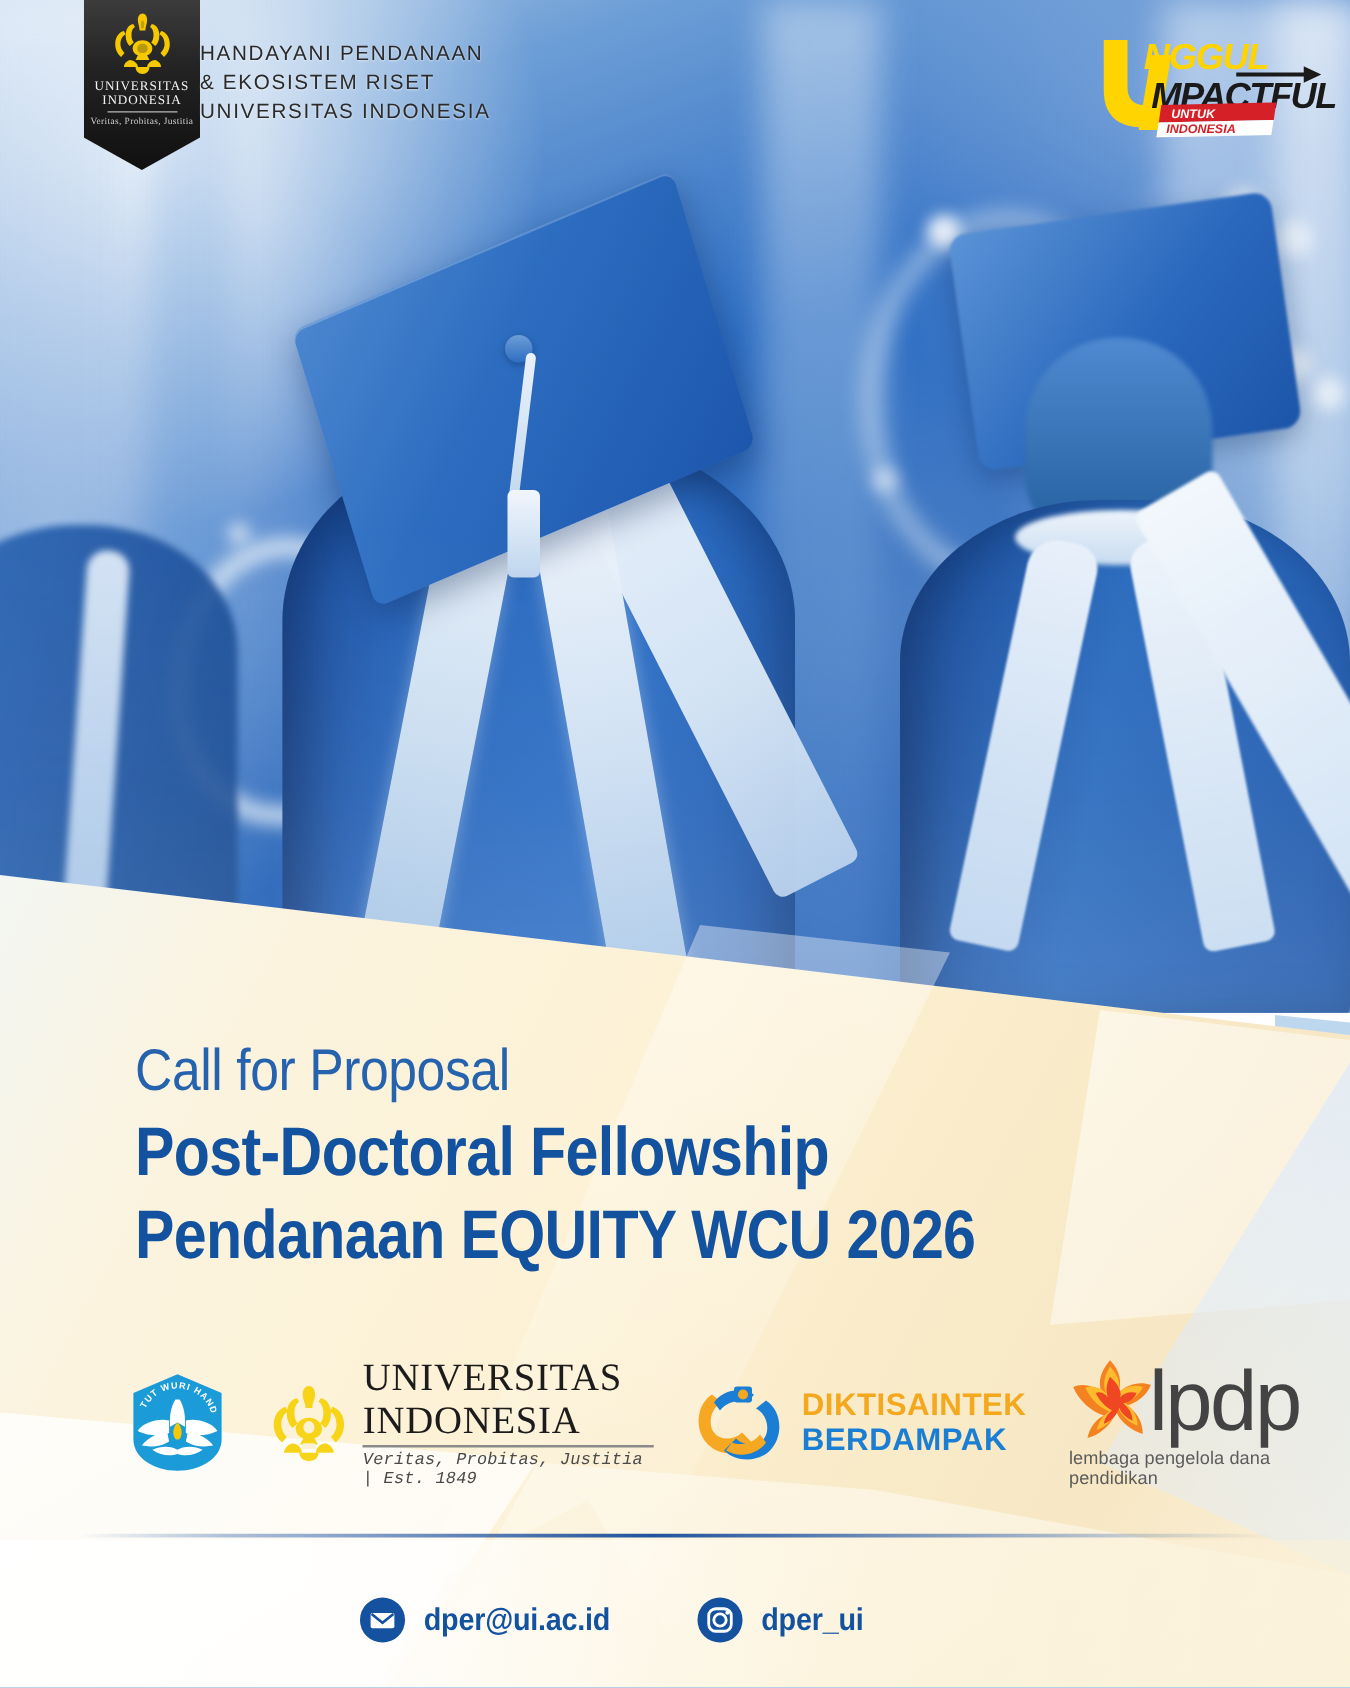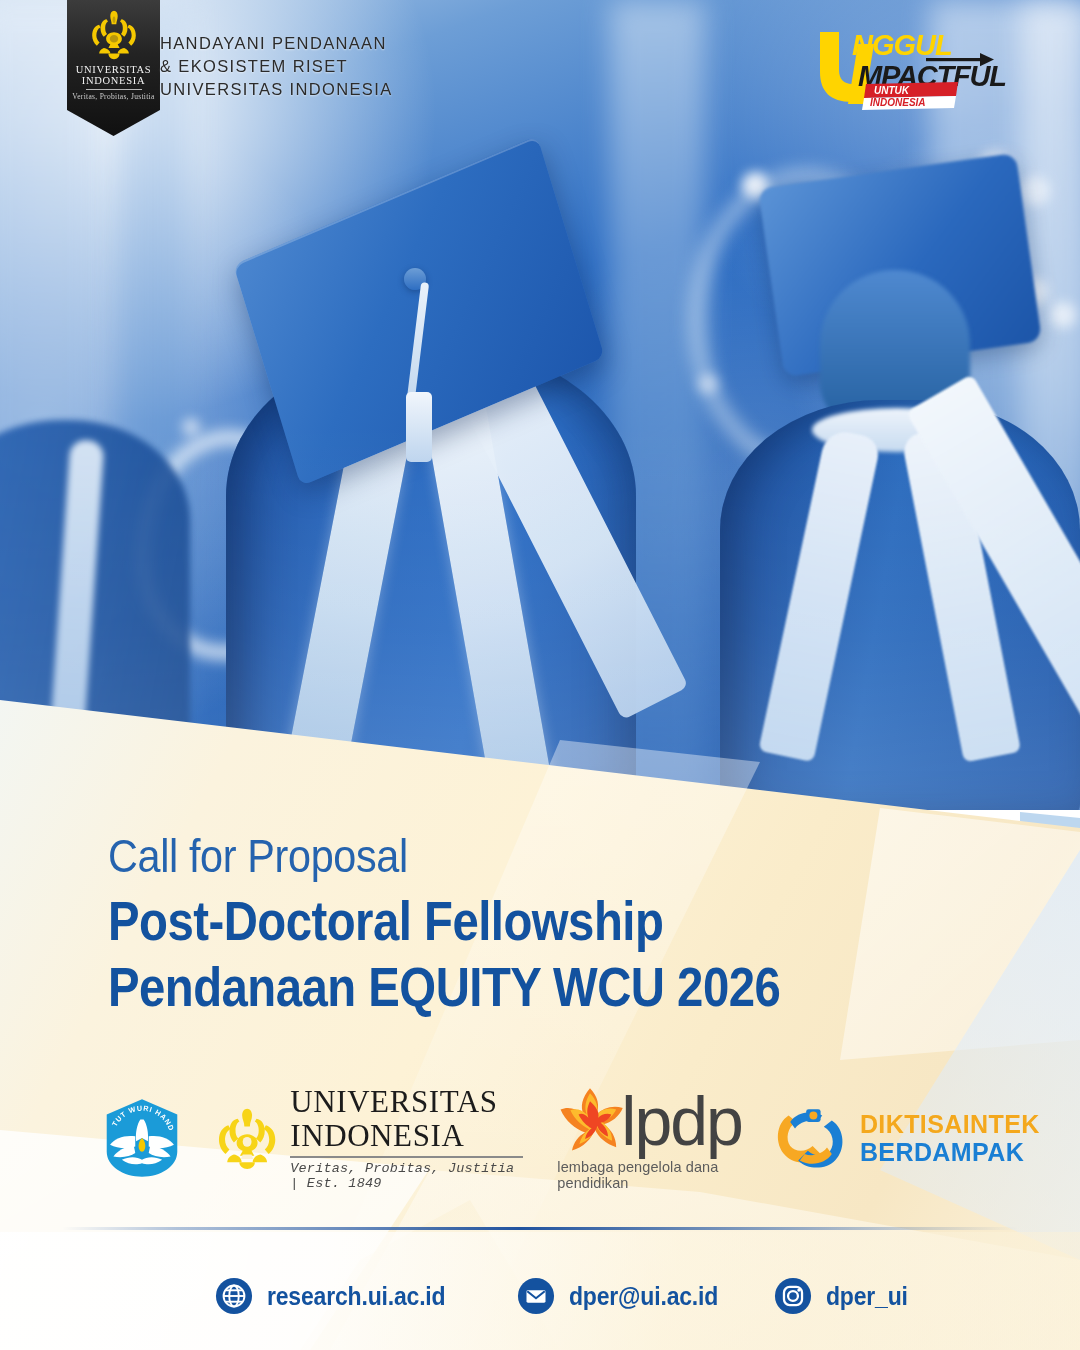--- a/index.html
+++ b/index.html
@@ -268,21 +268,21 @@
 
   .dir-block{
     position:absolute; left:160px; top:32px;
     color:#2b2b2b; font-size:16.5px; line-height:23px;
     letter-spacing:1.35px; font-weight:400;
     text-shadow:0 1px 2px rgba(255,255,255,.55);
   }
 
   
   .unggul{
-    position:absolute; left:808px; top:22px; width:200px; height:88px;
+    position:absolute; left:871px; top:22px; width:200px; height:88px;
   }
 
   
   .title-wrap{position:absolute; left:108px; top:826px; width:820px;}
   .t-kicker{
     font-size:47px; line-height:60px; color:#2563ae; font-weight:400;
     letter-spacing:-.4px; transform:scaleX(.88); transform-origin:left center;
     font-family:"Liberation Sans", sans-serif;
   }
   .t-main{
@@ -536,68 +536,55 @@
         </g>
       </svg>
       <div class="ui-word">
         <div class="ui-word-l1">UNIVERSITAS</div>
         <div class="ui-word-l2">INDONESIA</div>
         <div class="ui-word-rule"></div>
         <div class="ui-word-l3">Veritas, Probitas, Justitia  |  Est. 1849</div>
       </div>
     </div>
 
-    <div class="logo-item" style="margin-left:34px;">
-      <div class="lpdp-wrap">
-        <div class="lpdp-row">
-          <svg class="lpdp-flame" viewBox="0 0 80 88">
-            <path d="M40 4 C30 16 28 26 32 36 C24 28 12 26 4 30 C10 44 22 54 34 58 C26 62 20 70 18 80 C32 76 42 66 46 54 C50 64 60 72 72 76 C72 64 66 54 56 48 C66 46 76 38 80 28 C68 24 56 28 48 36 C52 26 50 14 40 4 Z" fill="#f58220"></path>
-            <path d="M40 10 C34 20 33 28 36 36 C30 30 22 28 16 31 C21 42 30 50 39 54 C33 58 29 64 27 72 C38 68 45 60 48 50 C51 58 58 64 67 68 C67 58 62 50 54 45 C62 43 69 37 72 30 C63 27 54 30 48 36 C51 28 48 18 40 10 Z" fill="#fdbb2d"></path>
-            <path d="M40 20 C36 28 36 34 38 40 C34 36 30 34 26 36 C30 44 36 50 42 53 C38 56 35 60 34 66 C42 63 47 57 49 50 C51 56 56 60 62 63 C62 56 58 50 53 46 C59 45 64 41 66 36 C60 34 54 36 50 40 C52 34 47 26 40 20 Z" fill="#ef4623"></path>
-          </svg>
-          <div class="lpdp-word">lpdp</div>
-        </div>
-        <div class="lpdp-sub">lembaga pengelola dana pendidikan</div>
-      </div>
-    </div>
-
     <div class="logo-item" style="margin-left:28px;">
       <svg class="dikti-mark" viewBox="0 0 100 100">
         <path d="M22 22 C6 32 4 58 18 72 C30 84 52 84 64 72 L52 60 C44 68 30 68 24 60 C18 52 20 36 32 30 Z" fill="#f7a823"></path>
         <path d="M76 28 C92 38 94 64 80 78 C68 90 46 90 34 78 L46 66 C54 74 68 74 74 66 C80 58 78 42 66 36 Z" fill="#1a7fd4"></path>
         <path d="M30 38 C36 30 48 26 58 30 L64 22 C50 14 32 18 24 30 Z" fill="#1a7fd4"></path>
         <path d="M70 62 C64 70 52 74 42 70 L36 78 C50 86 68 82 76 70 Z" fill="#f7a823"></path>
         <rect x="44" y="14" width="18" height="16" rx="3" fill="#1a7fd4"></rect>
         <circle cx="53" cy="22" r="5" fill="#f7a823"></circle>
       </svg>
       <div class="dikti-word">
         <div class="dikti-l1">DIKTISAINTEK</div>
         <div class="dikti-l2">BERDAMPAK</div>
       </div>
     </div>
+
+    <div class="logo-item" style="margin-left:34px;">
+      <div class="lpdp-wrap">
+        <div class="lpdp-row">
+          <svg class="lpdp-flame" viewBox="0 0 80 88">
+            <path d="M40 4 C30 16 28 26 32 36 C24 28 12 26 4 30 C10 44 22 54 34 58 C26 62 20 70 18 80 C32 76 42 66 46 54 C50 64 60 72 72 76 C72 64 66 54 56 48 C66 46 76 38 80 28 C68 24 56 28 48 36 C52 26 50 14 40 4 Z" fill="#f58220"></path>
+            <path d="M40 10 C34 20 33 28 36 36 C30 30 22 28 16 31 C21 42 30 50 39 54 C33 58 29 64 27 72 C38 68 45 60 48 50 C51 58 58 64 67 68 C67 58 62 50 54 45 C62 43 69 37 72 30 C63 27 54 30 48 36 C51 28 48 18 40 10 Z" fill="#fdbb2d"></path>
+            <path d="M40 20 C36 28 36 34 38 40 C34 36 30 34 26 36 C30 44 36 50 42 53 C38 56 35 60 34 66 C42 63 47 57 49 50 C51 56 56 60 62 63 C62 56 58 50 53 46 C59 45 64 41 66 36 C60 34 54 36 50 40 C52 34 47 26 40 20 Z" fill="#ef4623"></path>
+          </svg>
+          <div class="lpdp-word">lpdp</div>
+        </div>
+        <div class="lpdp-sub">lembaga pengelola dana pendidikan</div>
+      </div>
+    </div>
   </div>
 
   <div class="bot-wash"></div>
   <div class="divider"></div>
 
   <div class="contacts">
 
-    <div class="contact">
-      <svg class="c-icon" viewBox="0 0 40 40">
-        <circle cx="20" cy="20" r="19" fill="#14529f"></circle>
-        <g fill="none" stroke="#ffffff" stroke-width="2">
-          <circle cx="20" cy="20" r="11"></circle>
-          <ellipse cx="20" cy="20" rx="5" ry="11"></ellipse>
-          <line x1="9" y1="20" x2="31" y2="20"></line>
-          <line x1="11.5" y1="14" x2="28.5" y2="14"></line>
-          <line x1="11.5" y1="26" x2="28.5" y2="26"></line>
-        </g>
-      </svg>
-      <div class="c-text">research.ui.ac.id</div>
-    </div>
 
     <div class="c-gap1"></div>
 
     <div class="contact">
       <svg class="c-icon" viewBox="0 0 40 40">
         <circle cx="20" cy="20" r="19" fill="#14529f"></circle>
         <rect x="10" y="14" width="20" height="13" rx="1.5" fill="#ffffff"></rect>
         <path d="M10.8 15 L20 22.4 L29.2 15" fill="none" stroke="#14529f" stroke-width="2.2"></path>
       </svg>
       <div class="c-text">dper@ui.ac.id</div>

